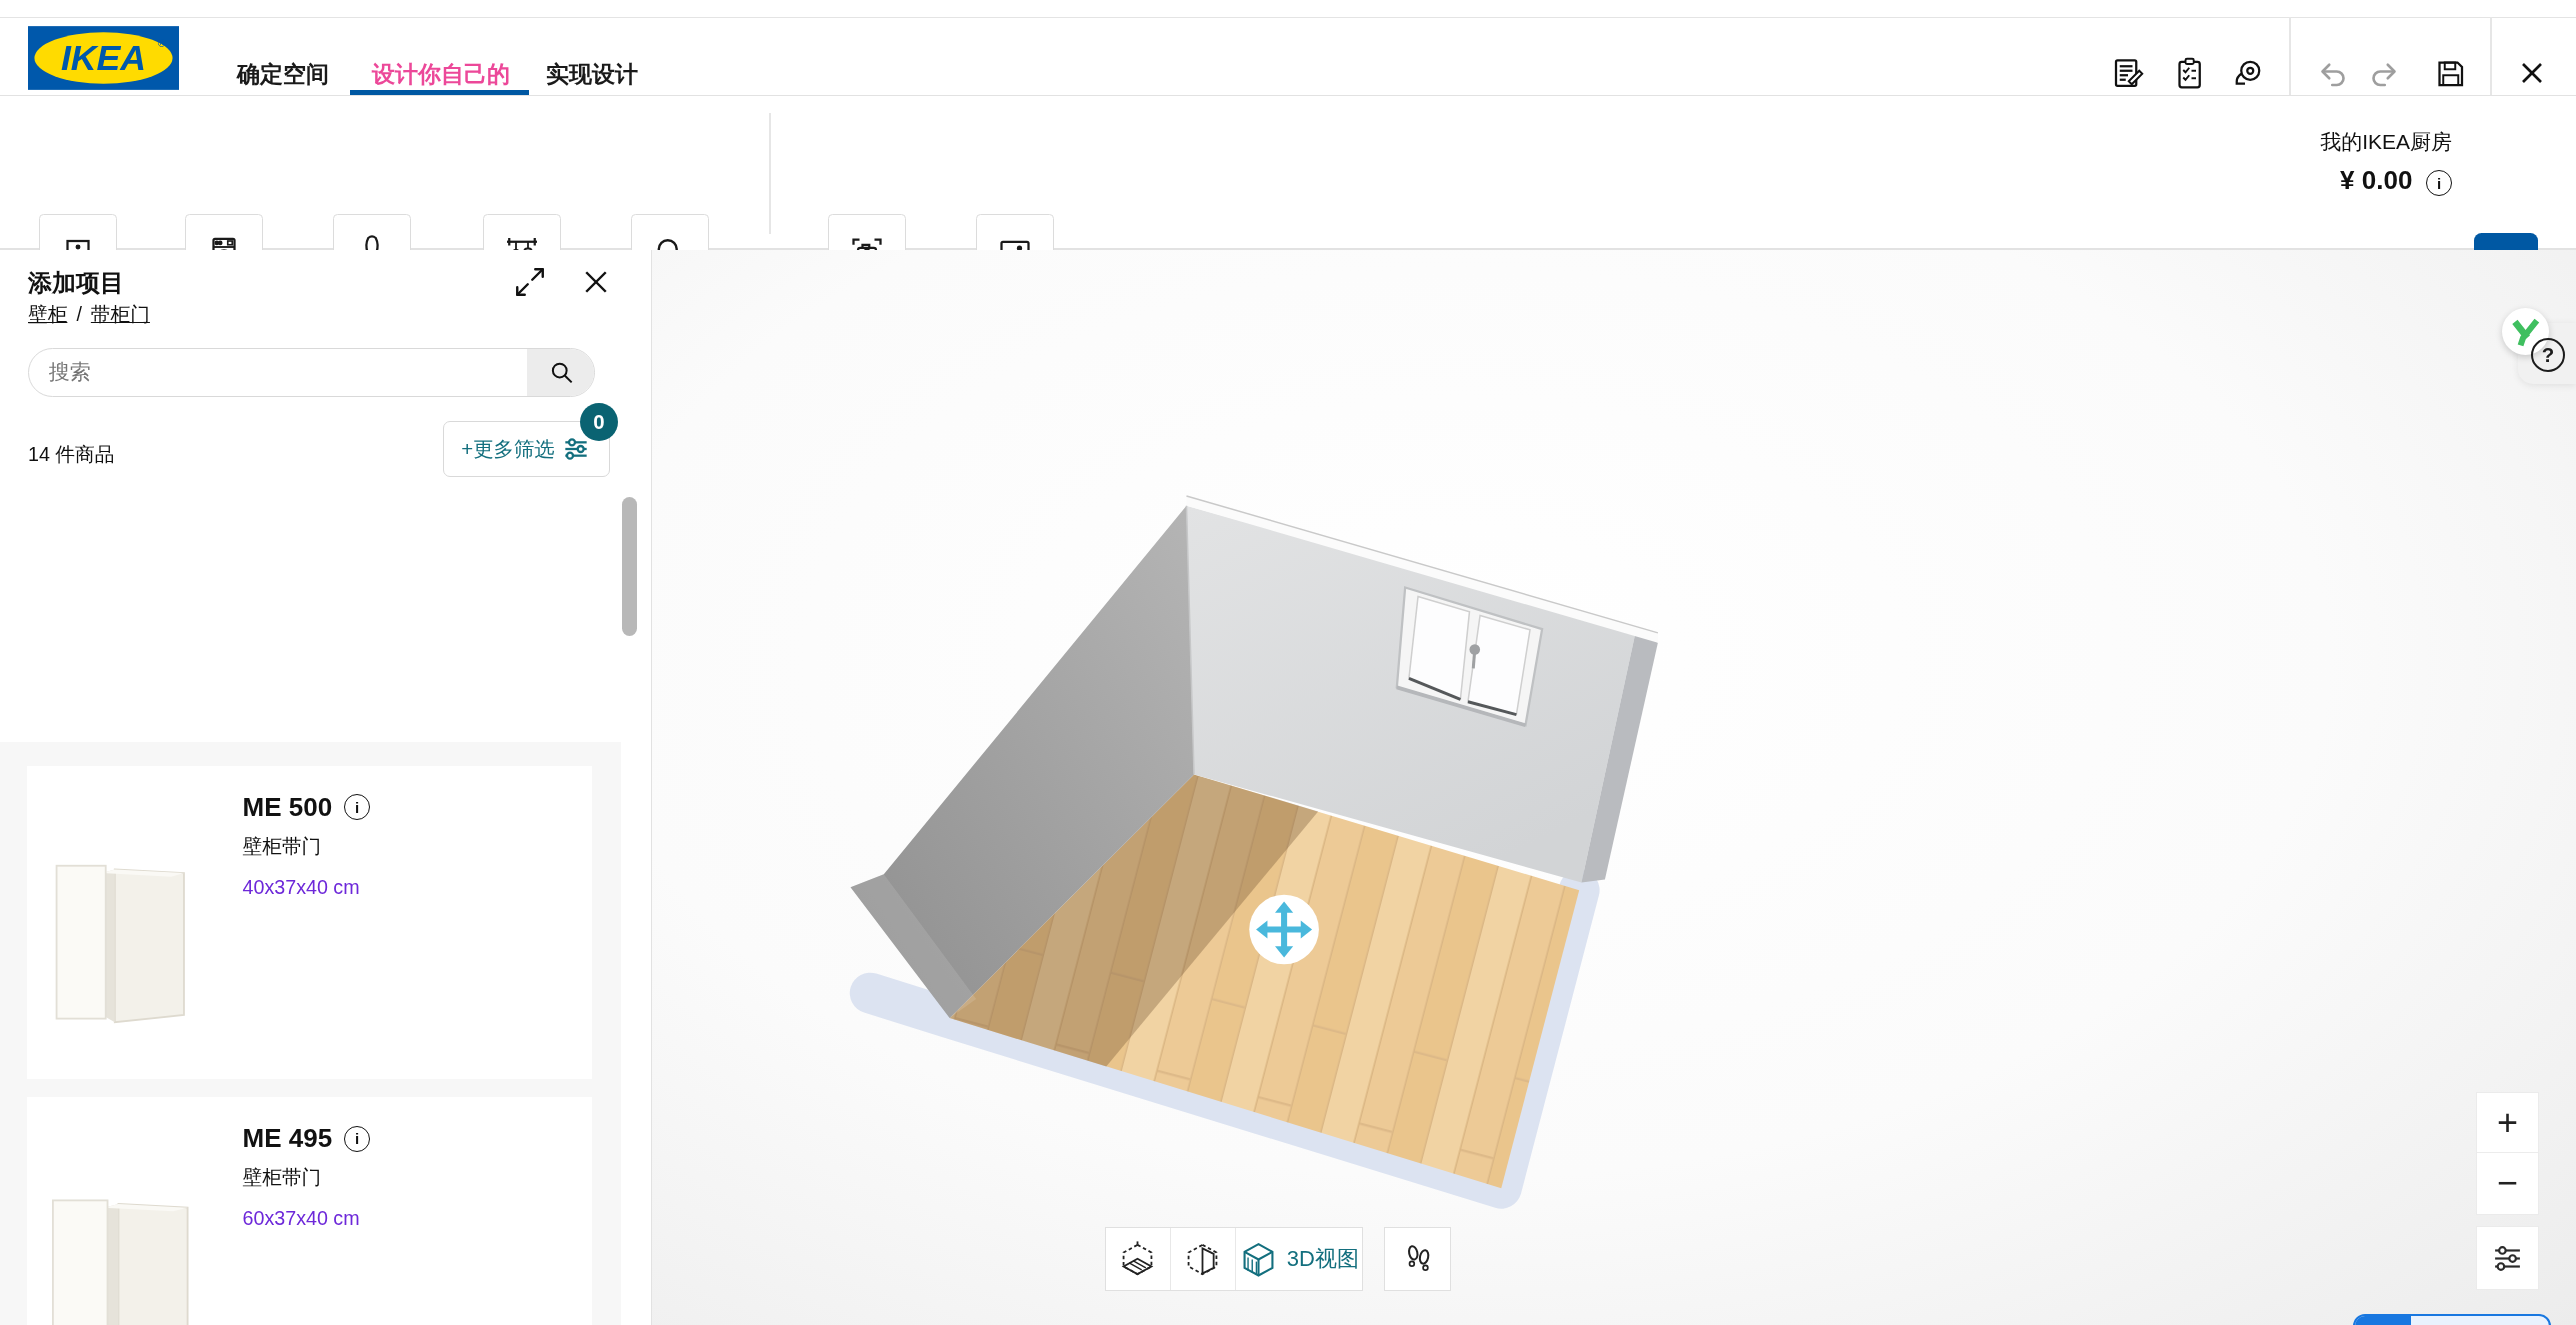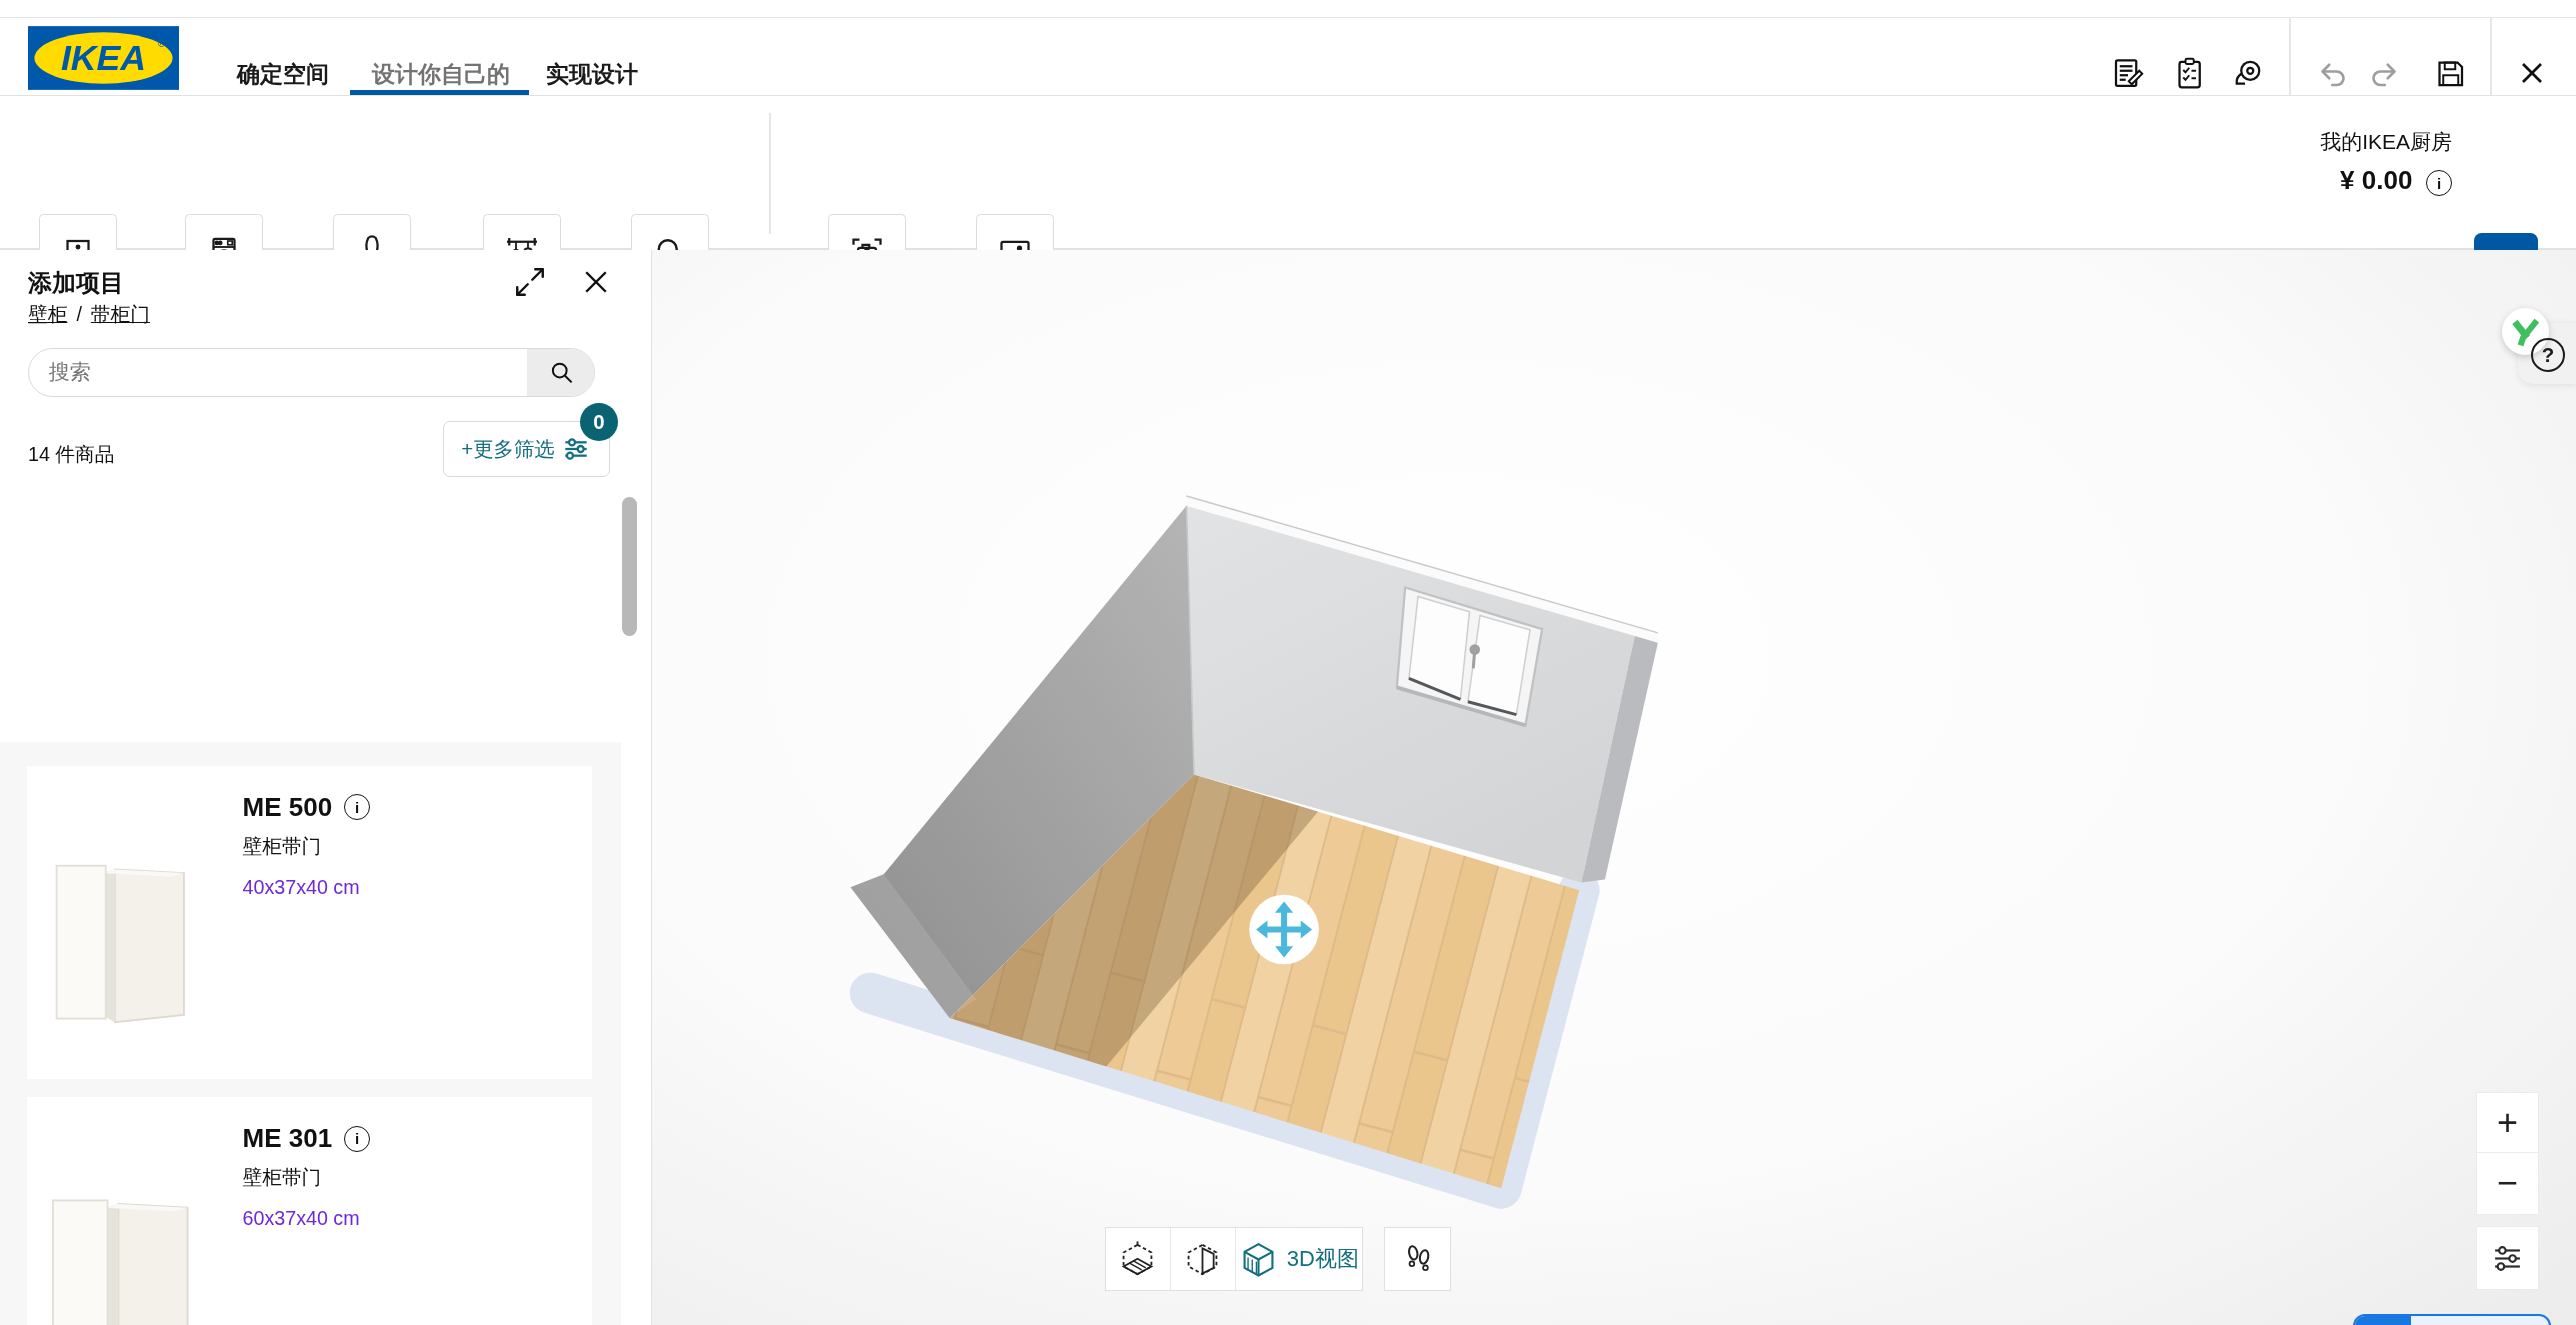--- a/index.html
+++ b/index.html
@@ -2,21 +2,21 @@
 <html style="font-size:12px"><head>
 <meta charset="utf-8">
 <style>
   html,body{margin:0;padding:0;}
   body{width:2576px;height:1326px;overflow:hidden;background:#fff;
        font-family:"Liberation Sans", sans-serif;color:#111;position:relative;}
   .abs{position:absolute;}
   .hline{position:absolute;left:0;width:2576px;height:1.5px;background:#e4e4e4;}
   .vline{position:absolute;width:1.5px;background:#e6e6e6;}
   .tab{position:absolute;top:42px;font-size:23px;font-weight:700;color:#1a1a1a;cursor:pointer;}
-  .tab.active{color:#737373;}
+  .tab.active{color:#ec4899;}
   .tool-box{position:absolute;top:118px;width:76px;height:76px;background:#fff;
             border:1.5px solid #dcdcdc;border-radius:4.5px;display:flex;align-items:center;justify-content:center;}
   .tool-label{position:absolute;top:215px;width:166px;text-align:center;font-size:18px;color:#111;}
   .icon-btn{position:absolute;top:35px;width:42px;height:42px;display:flex;align-items:center;justify-content:center;cursor:pointer;}
   .panel{position:absolute;left:0;top:250px;width:651px;height:1076px;background:#fff;border-right:1.5px solid #e2e2e2;}
   .crumb{font-size:19.7px;color:#111;text-decoration:underline;cursor:pointer;}
   .searchwrap{position:absolute;left:28px;top:348px;width:565px;height:47px;background:#fff;
               border:1.5px solid #d9d9d9;border-radius:26px;overflow:hidden;}
   .searchwrap input{position:absolute;left:0;top:0;width:477px;height:44px;border:none;outline:none;
               font-size:21px;padding-left:19.7px;background:transparent;color:#111;font-family:inherit;}
@@ -361,21 +361,21 @@
     </div>
 
     <div class="card" style="top:355px;">
       <svg class="abs" style="left:15px;top:76px;" width="182" height="204" viewBox="0 0 100 110">
         <polygon points="42,16 80,18 80,92 42,96" fill="#f3f1ea" stroke="#dedacf" stroke-width="1"></polygon>
         <polygon points="34,18 42,16 42,96 34,92" fill="#e6e3da"></polygon>
         <polygon points="34,18 42,16 80,18 72,20" fill="#faf9f5"></polygon>
         <rect x="6" y="14" width="30" height="78" fill="#fbfaf6" stroke="#e2dfd6" stroke-width="1"></rect>
       </svg>
       <div class="p-title">
-          <span>ME 301</span>
+          <span>ME 495</span>
           <span class="infoi">i</span>
         </div>
       <div class="p-sub">壁柜带门</div>
       <div class="p-dim">60x37x40 cm</div>
     </div>
 
   </div>
 </div>
 <div class="scrollthumb"></div>
 

